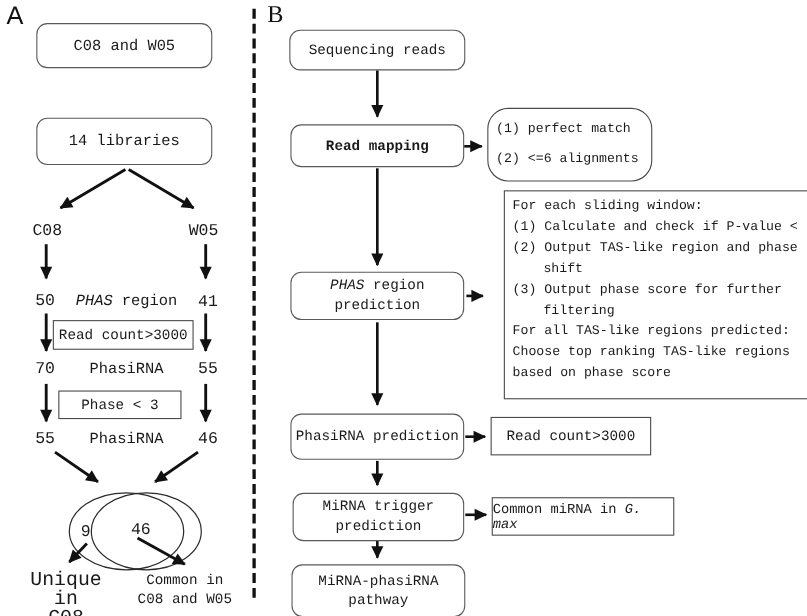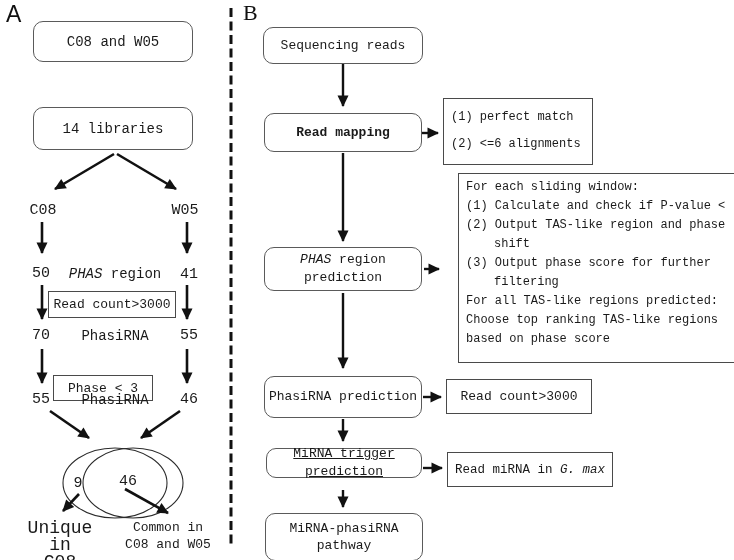--- a/index.html
+++ b/index.html
@@ -89,21 +89,21 @@
   <div class="lbl num" style="left:172px;top:266px;width:34px;">41</div>
 
   <div class="sbox center" style="left:48px;top:291px;width:128px;height:27px;font-size:13px;">
     <div>Read count&gt;3000</div>
   </div>
 
   <div class="lbl num" style="left:24px;top:327px;width:34px;">70</div>
   <div class="lbl" style="left:62px;top:328px;width:106px;font-size:14px;">PhasiRNA</div>
   <div class="lbl num" style="left:172px;top:327px;width:34px;">55</div>
 
-  <div class="sbox center" style="left:53px;top:355px;width:100px;height:26px;font-size:13px;margin-top:20px;">
+  <div class="sbox center" style="left:53px;top:355px;width:112px;height:26px;font-size:13px;">
     <div>Phase &lt; 3</div>
   </div>
 
   <div class="lbl num" style="left:24px;top:391px;width:34px;">55</div>
   <div class="lbl" style="left:62px;top:392px;width:106px;font-size:14px;">PhasiRNA</div>
   <div class="lbl num" style="left:172px;top:391px;width:34px;">46</div>
 
   <div class="lbl num" style="left:68px;top:475px;width:20px;">9</div>
   <div class="lbl num" style="left:113px;top:473px;width:30px;">46</div>
 
@@ -117,21 +117,21 @@
   </div>
 
   <div class="rbox" style="left:263px;top:27px;width:160px;height:37px;">
     <div>Sequencing reads</div>
   </div>
 
   <div class="rbox" style="left:264px;top:113px;width:158px;height:39px;font-weight:bold;">
     <div>Read mapping</div>
   </div>
 
-  <div class="sbox note-lines" style="left:443px;top:98px;width:150px;height:67px;">
+  <div class="sbox note-lines" style="left:443px;top:98px;width:150px;height:67px;border-radius:19px;">
     <div>(1) perfect match</div>
     <div>(2) &lt;=6 alignments</div>
   </div>
 
   <div class="rbox" style="left:264px;top:247px;width:158px;height:44px;">
     <div><span class="it">PHAS</span><span> region</span></div>
     <div>prediction</div>
   </div>
 
   <div class="sbox big-note" style="left:443px;top:173px;width:288px;height:190px;margin-left:15px;">
@@ -147,27 +147,27 @@
   </div>
 
   <div class="rbox" style="left:264px;top:376px;width:158px;height:42px;">
     <div>PhasiRNA prediction</div>
   </div>
 
   <div class="sbox center" style="left:446px;top:379px;width:146px;height:35px;font-size:13px;">
     <div>Read count&gt;3000</div>
   </div>
 
-  <div class="rbox" style="left:266px;top:448px;width:156px;height:30px;text-decoration:underline;">
+  <div class="rbox" style="left:266px;top:448px;width:156px;height:44px;">
     <div>MiRNA trigger</div>
     <div>prediction</div>
   </div>
 
   <div class="sbox center" style="left:447px;top:452px;width:166px;height:35px;font-size:12.5px;">
-    <div><span>Read miRNA in </span><span class="it">G. max</span></div>
+    <div><span>Common miRNA in </span><span class="it">G. max</span></div>
   </div>
 
   <div class="rbox" style="left:265px;top:513px;width:158px;height:48px;line-height:17px;">
     <div>MiRNA-phasiRNA</div>
     <div>pathway</div>
   </div>
 
 </div>
 
 </body></html>

